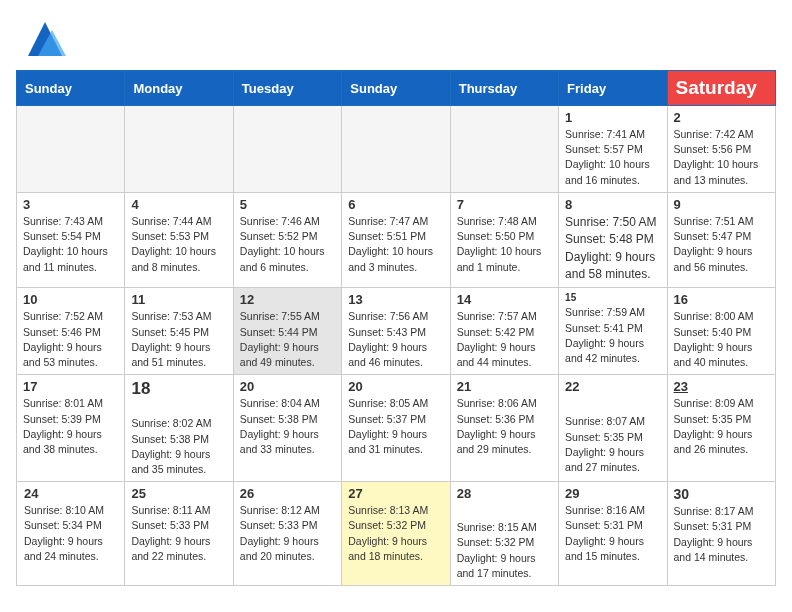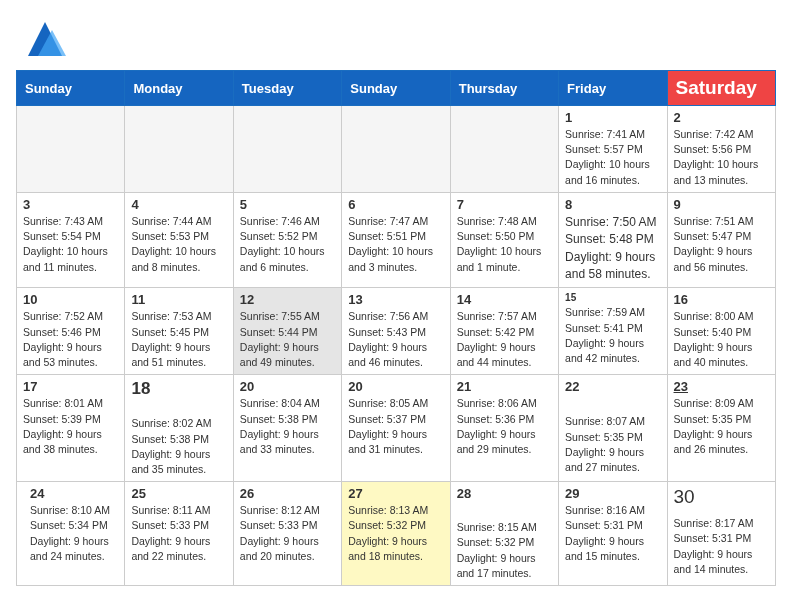--- a/index.html
+++ b/index.html
@@ -149,21 +149,21 @@
           <td style="border: 1px solid rgb(204, 204, 204); vertical-align: top; padding: 4px 6px; width: 14.28%; font-size: 10.5px; color: rgb(51, 51, 51); background: rgb(255, 255, 255); min-height: 88px;">
             <span style="font-size: 13px; font-weight: 600; display: block; margin-bottom: 20px;">22</span>
             <div style="font-size: 10.5px; line-height: 1.45; color: rgb(51, 51, 51);">Sunrise: 8:07 AM<br>Sunset: 5:35 PM<br>Daylight: 9 hours and 27 minutes.</div>
           </td>
           <td style="border: 1px solid rgb(204, 204, 204); vertical-align: top; padding: 4px 6px; width: 14.28%; font-size: 10.5px; color: rgb(51, 51, 51); background: rgb(255, 255, 255); min-height: 88px;">
             <span style="font-size: 13px; font-weight: 600; display: block; margin-bottom: 2px; text-decoration: underline;">23</span>
             <div style="font-size: 10.5px; line-height: 1.45; color: rgb(51, 51, 51);">Sunrise: 8:09 AM<br>Sunset: 5:35 PM<br>Daylight: 9 hours and 26 minutes.</div>
           </td>
         </tr>
         <tr>
-          <td style="border: 1px solid rgb(204, 204, 204); vertical-align: top; padding: 4px 13px; width: 14.28%; font-size: 10.5px; color: rgb(51, 51, 51); background: rgb(255, 255, 255); min-height: 88px;">
+          <td style="border: 1px solid rgb(204, 204, 204); vertical-align: top; padding: 4px 7px; width: 14.28%; font-size: 10.5px; color: rgb(51, 51, 51); background: rgb(255, 255, 255); min-height: 88px;">
             <span style="font-size: 13px; font-weight: 600; display: block; margin-bottom: 2px;">24</span>
             <div style="font-size: 10.5px; line-height: 1.45; color: rgb(51, 51, 51);">Sunrise: 8:10 AM<br>Sunset: 5:34 PM<br>Daylight: 9 hours and 24 minutes.</div>
           </td>
           <td style="border: 1px solid rgb(204, 204, 204); vertical-align: top; padding: 4px 6px; width: 14.28%; font-size: 10.5px; color: rgb(51, 51, 51); background: rgb(255, 255, 255); min-height: 88px;">
             <span style="font-size: 13px; font-weight: 600; display: block; margin-bottom: 2px;">25</span>
             <div style="font-size: 10.5px; line-height: 1.45; color: rgb(51, 51, 51);">Sunrise: 8:11 AM<br>Sunset: 5:33 PM<br>Daylight: 9 hours and 22 minutes.</div>
           </td>
           <td style="border: 1px solid rgb(204, 204, 204); vertical-align: top; padding: 4px 6px; width: 14.28%; font-size: 10.5px; color: rgb(51, 51, 51); background: rgb(255, 255, 255); min-height: 88px;">
             <span style="font-size: 13px; font-weight: 600; display: block; margin-bottom: 2px;">26</span>
             <div style="font-size: 10.5px; line-height: 1.45; color: rgb(51, 51, 51);">Sunrise: 8:12 AM<br>Sunset: 5:33 PM<br>Daylight: 9 hours and 20 minutes.</div>
@@ -174,19 +174,19 @@
           </td>
           <td style="border: 1px solid rgb(204, 204, 204); vertical-align: top; padding: 4px 6px; width: 14.28%; font-size: 10.5px; color: rgb(51, 51, 51); background: rgb(255, 255, 255); min-height: 88px;">
             <span style="font-size: 13px; font-weight: 600; display: block; margin-bottom: 19px;">28</span>
             <div style="font-size: 10.5px; line-height: 1.45; color: rgb(51, 51, 51);">Sunrise: 8:15 AM<br>Sunset: 5:32 PM<br>Daylight: 9 hours and 17 minutes.</div>
           </td>
           <td style="border: 1px solid rgb(204, 204, 204); vertical-align: top; padding: 4px 6px; width: 14.28%; font-size: 10.5px; color: rgb(51, 51, 51); background: rgb(255, 255, 255); min-height: 88px;">
             <span style="font-size: 13px; font-weight: 600; display: block; margin-bottom: 2px;">29</span>
             <div style="font-size: 10.5px; line-height: 1.45; color: rgb(51, 51, 51);">Sunrise: 8:16 AM<br>Sunset: 5:31 PM<br>Daylight: 9 hours and 15 minutes.</div>
           </td>
           <td style="border: 1px solid rgb(204, 204, 204); vertical-align: top; padding: 4px 6px; width: 14.28%; font-size: 10.5px; color: rgb(51, 51, 51); background: rgb(255, 255, 255); min-height: 88px;">
-            <span style="font-size: 19px; font-weight: 400; display: block; margin-bottom: 8px;">30</span>
+            <span style="font-size: 14px; font-weight: 700; display: block; margin-bottom: 2px;">30</span>
             <div style="font-size: 10.5px; line-height: 1.45; color: rgb(51, 51, 51);">Sunrise: 8:17 AM<br>Sunset: 5:31 PM<br>Daylight: 9 hours and 14 minutes.</div>
           </td>
         </tr>
       </tbody>
   </table>
 </div>
 
 </body></html>

